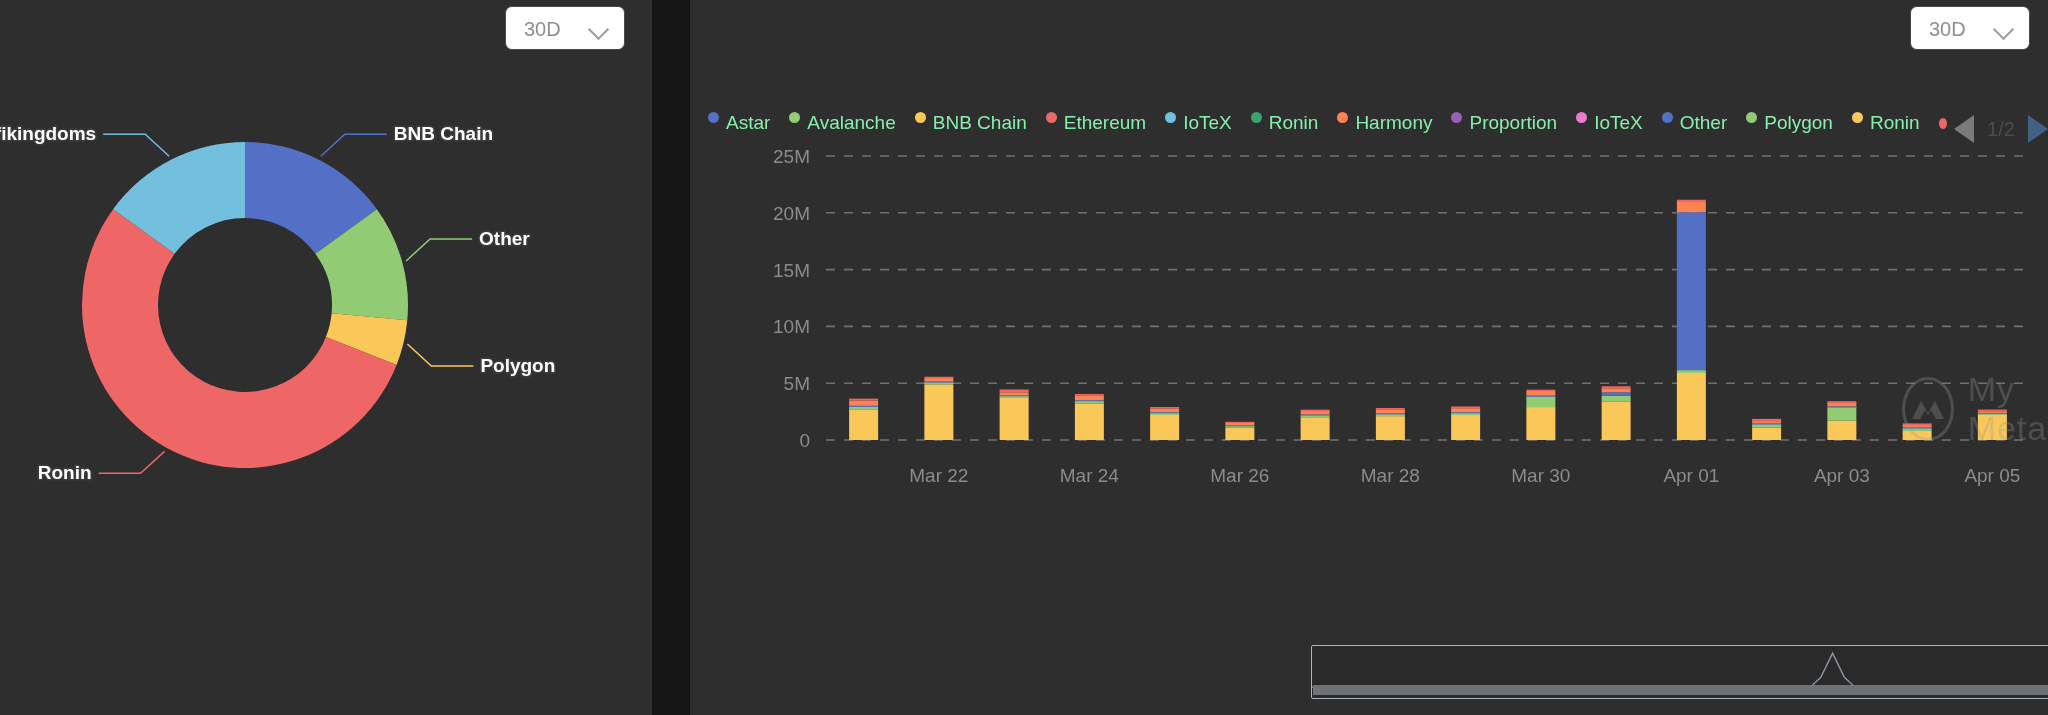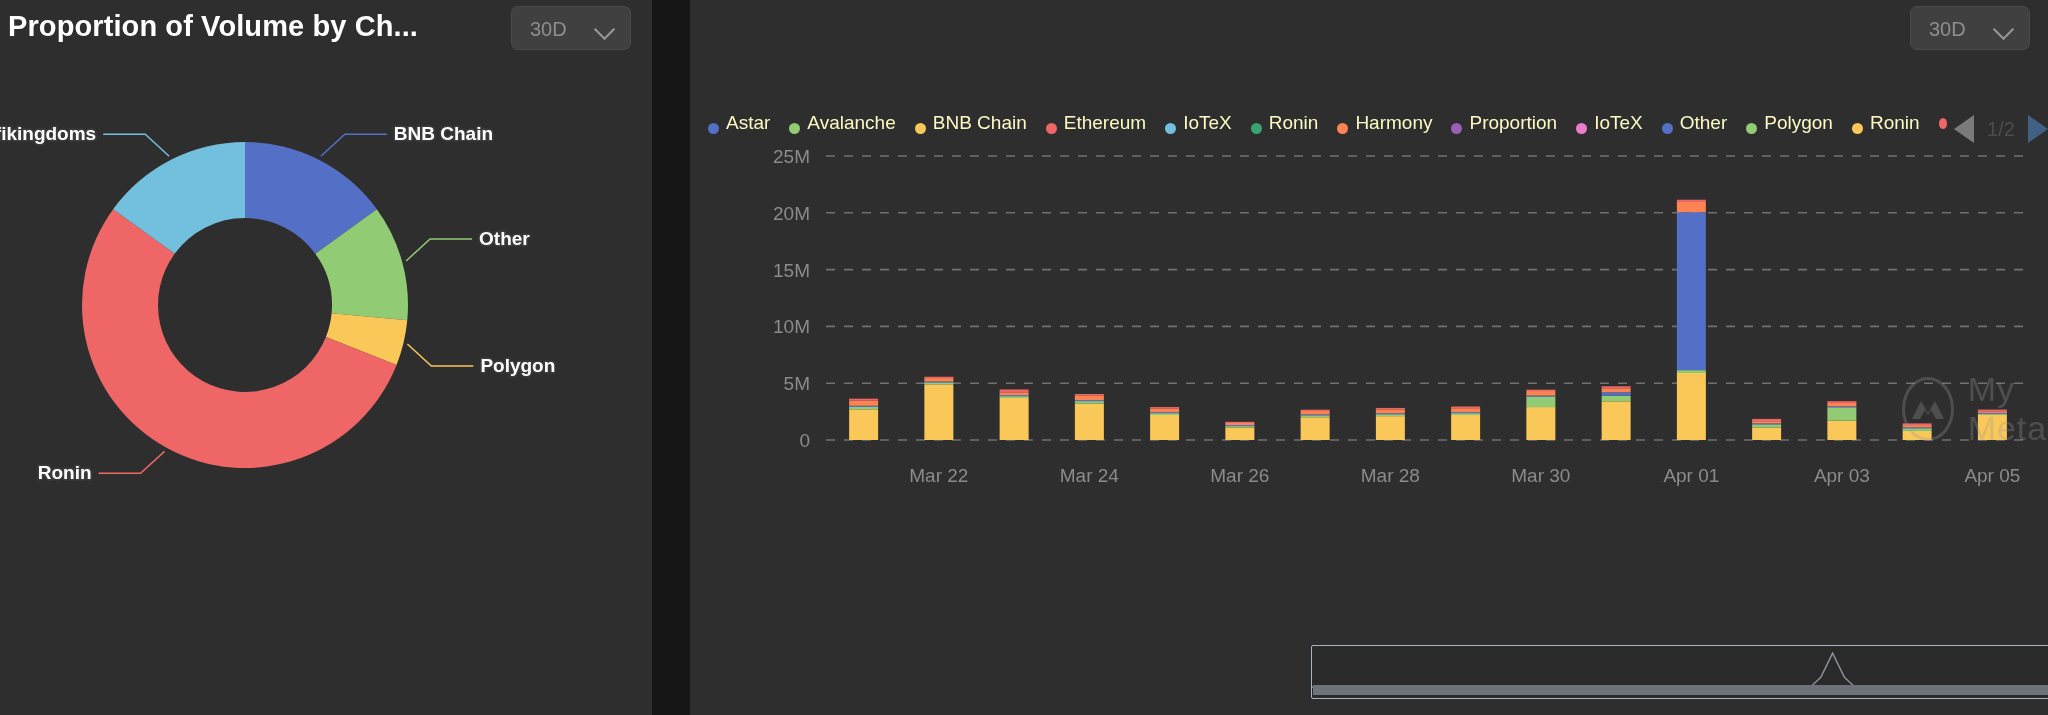--- a/index.html
+++ b/index.html
@@ -20,22 +20,22 @@
   .panel-header{position:absolute;left:0;right:0;top:0;height:62px;}
   .panel-title{
     position:absolute;top:10px;font-size:29px;font-weight:bold;color:#ffffff;
     white-space:nowrap;letter-spacing:.1px;
   }
   #title-left{left:8px;}
   #title-right{left:22px;}
 
   .range-select{
     position:absolute;top:6px;height:44px;width:120px;
-    border:1px solid #4a4a4a;border-radius:7px;background:#404040;
-    box-sizing:border-box;cursor:pointer;margin-left:6px;
+    border:1px solid #4a4a4a;border-radius:7px;background:#ffffff;
+    box-sizing:border-box;cursor:pointer;
   }
   #range-left{left:505px;}
   #range-right{right:18px;}
   .range-value{
     position:absolute;left:18px;top:11px;font-size:20px;color:#8e8e8e;
   }
   .range-chevron{
     position:absolute;right:18px;top:15px;width:13px;height:13px;
     border-right:2.4px solid #9a9a9a;border-bottom:2.4px solid #9a9a9a;
     transform:rotate(45deg);
@@ -46,22 +46,22 @@
   #donut-svg{position:absolute;left:0;top:0;}
   .donut-label{
     font-family:"Liberation Sans",sans-serif;font-size:19px;font-weight:bold;
     fill:#ffffff;paint-order:stroke;stroke:#3a3a3a;stroke-width:3.6px;
     stroke-linejoin:round;
   }
 
   
   #legend{position:absolute;left:18px;top:112px;right:10px;height:36px;}
   .legend-item{
-    display:inline-flex;align-items:flex-end;margin-right:19px;
-    font-size:19px;color:#fef9c3;white-space:nowrap;vertical-align:middle;
+    display:inline-flex;align-items:flex-start;margin-right:19px;
+    font-size:19px;color:#86efac;white-space:nowrap;vertical-align:middle;
     cursor:pointer;
   }
   .legend-dot{
     width:11px;height:11px;border-radius:50%;margin-right:7px;flex:none;
   }
   .legend-cut{
     display:inline-block;width:11px;height:11px;border-radius:50%;
     overflow:hidden;vertical-align:middle;margin-right:6px;
   }
   #legend-pager{
@@ -107,21 +107,20 @@
     background:#6d7379;
   }
 </style>
 </head>
 <body>
 
 <div id="app">
 
   <div class="panel" id="panel-left">
     <div class="panel-header">
-      <div class="panel-title" id="title-left">Proportion of Volume by Ch...</div>
       <div class="range-select" id="range-left">
         <span class="range-value">30D</span>
         <span class="range-chevron"></span>
       </div>
     </div>
 
     <div id="donut-wrap">
       <svg id="donut-svg" width="652" height="653" viewBox="0 0 652 653">
         <g id="donut-slices">
             <path d="M245,80 A163,163 0 0 1 376.86977008311646,147.19100387632687 L315.3844785106204,191.86268305055484 A87,87 0 0 0 245,156 Z" fill="#5470c6"></path>

